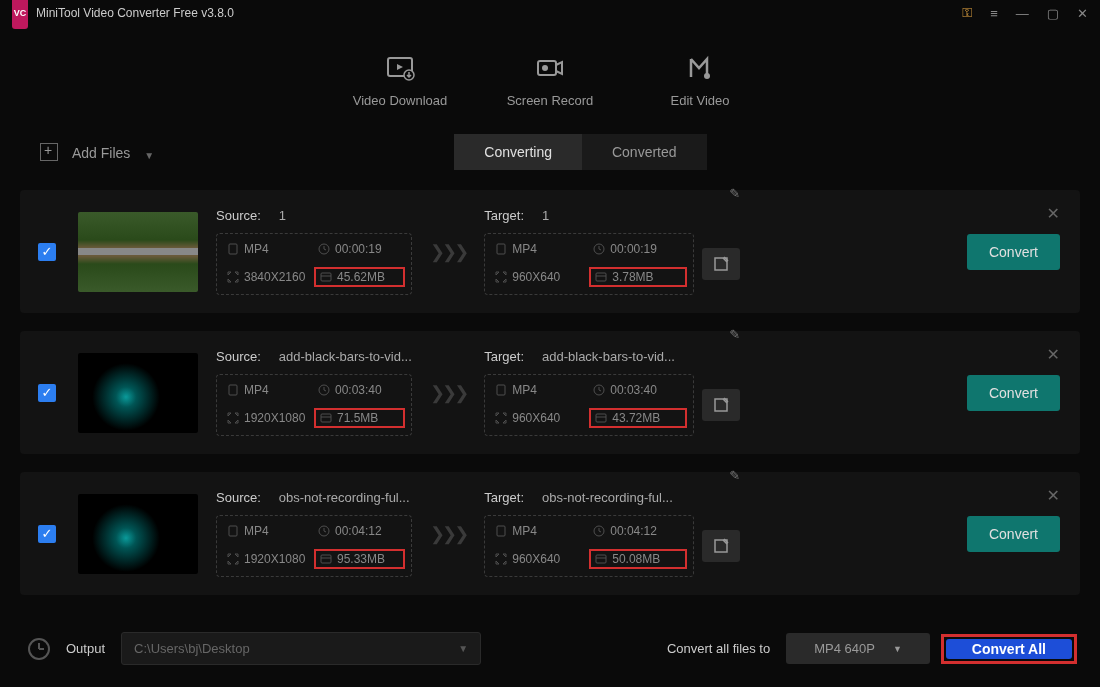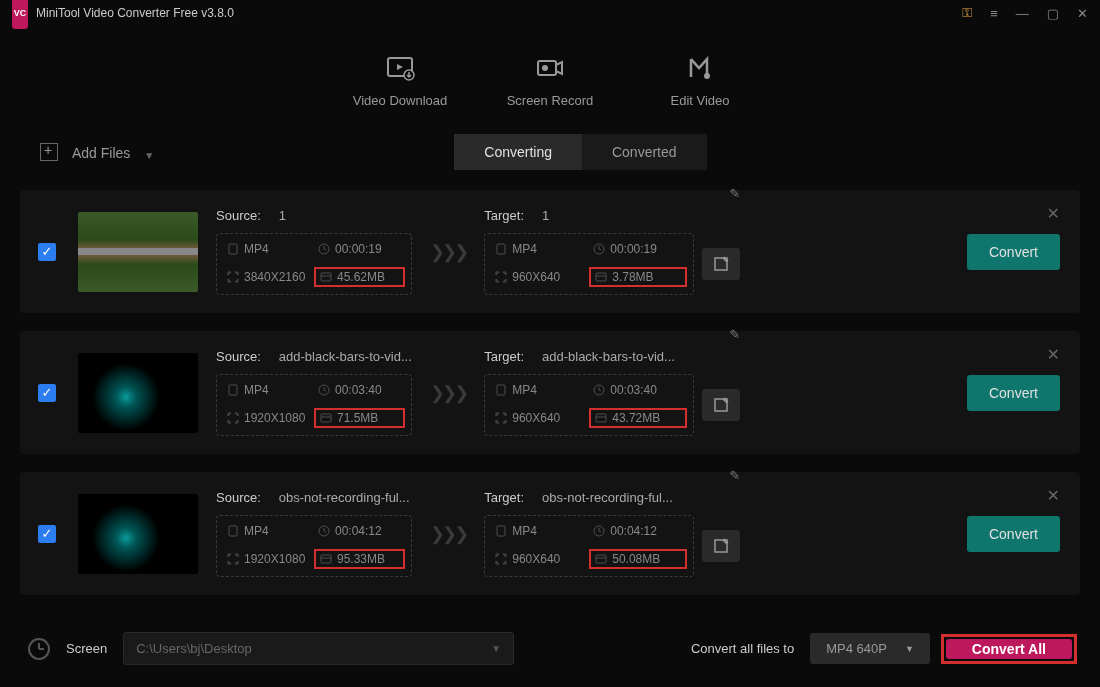--- a/index.html
+++ b/index.html
@@ -53,24 +53,24 @@
 .fx-btn svg{width:16px;height:16px;}
 
 .convert-btn { background: #0f766e; color: #e0e0e0; padding: 10px 22px; border-radius: 3px; font-size: 14px; cursor: pointer; margin-left: auto; }
 .close-x { color: #666; font-size: 16px; cursor: pointer; position:absolute; right:20px; top:14px;}
 
 .footer { position: absolute; bottom: 12px; left: 0; right: 0; padding: 10px 28px; display: flex; align-items: center; gap: 16px; }
 .clock-ic { width:22px; height:22px; border:2px solid #555; border-radius:50%; position:relative;}
 .clock-ic::before{content:"";position:absolute;width:2px;height:6px;background:#555;left:8px;top:3px;}
 .clock-ic::after{content:"";position:absolute;width:5px;height:2px;background:#555;left:9px;top:8px;}
 .output-label { color: #ccc; font-size: 13px; }
-.output-path { background: #1a1a1a; border: 1px solid #2a2a2a; border-radius: 3px; padding: 8px 12px; width: 391px; color: #666; font-size: 13px; display:flex; justify-content:space-between; align-items:center; cursor:pointer;}
+.output-path { background: #1a1a1a; border: 1px solid #2a2a2a; border-radius: 3px; padding: 8px 12px; width: 360px; color: #666; font-size: 13px; display:flex; justify-content:space-between; align-items:center; cursor:pointer;}
 .convert-all-label { color: #ccc; font-size: 13px; margin-left: auto; }
-.format-sel { background: #2a2a2a; color: #999; padding: 8px 16px; border-radius: 3px; font-size: 13px; display:flex; align-items:center; gap:18px; cursor:pointer;}
-.convert-all-btn { background: #be185d; color: white; padding: 2px 26px; border-radius: 3px; font-size: 14px; font-weight: 600; cursor: pointer; }
+.format-sel { background: #2a2a2a; color: #999; padding: 8px 28px; border-radius: 3px; font-size: 13px; display:flex; align-items:center; gap:18px; cursor:pointer;}
+.convert-all-btn { background: #1d4ed8; color: white; padding: 2px 26px; border-radius: 3px; font-size: 14px; font-weight: 600; cursor: pointer; }
 .hlbox { border: 3px solid #d32f2f; padding: 2px; margin:-5px;}
 
 svg{display:block;}
 </style>
 </head>
 <body>
 
 <div class="titlebar">
   <div class="titlebar-left">
     <div class="app-logo">VC</div>
@@ -323,21 +323,21 @@
         </div>
       </div>
     </div>
     <div class="convert-btn">Convert</div>
     <div class="close-x">✕</div>
   </div>
   </div>
 
 <div class="footer">
   <div class="clock-ic"></div>
-  <span class="output-label">Screen</span>
+  <span class="output-label">Output</span>
   <div class="output-path">
     <span>C:\Users\bj\Desktop</span>
     <span style="font-size:10px;color:#555;">▼</span>
   </div>
   <span class="convert-all-label">Convert all files to</span>
   <div class="format-sel">
     <span>MP4 640P</span>
     <span style="font-size:9px;">▼</span>
   </div>
   <div class="hlbox">

